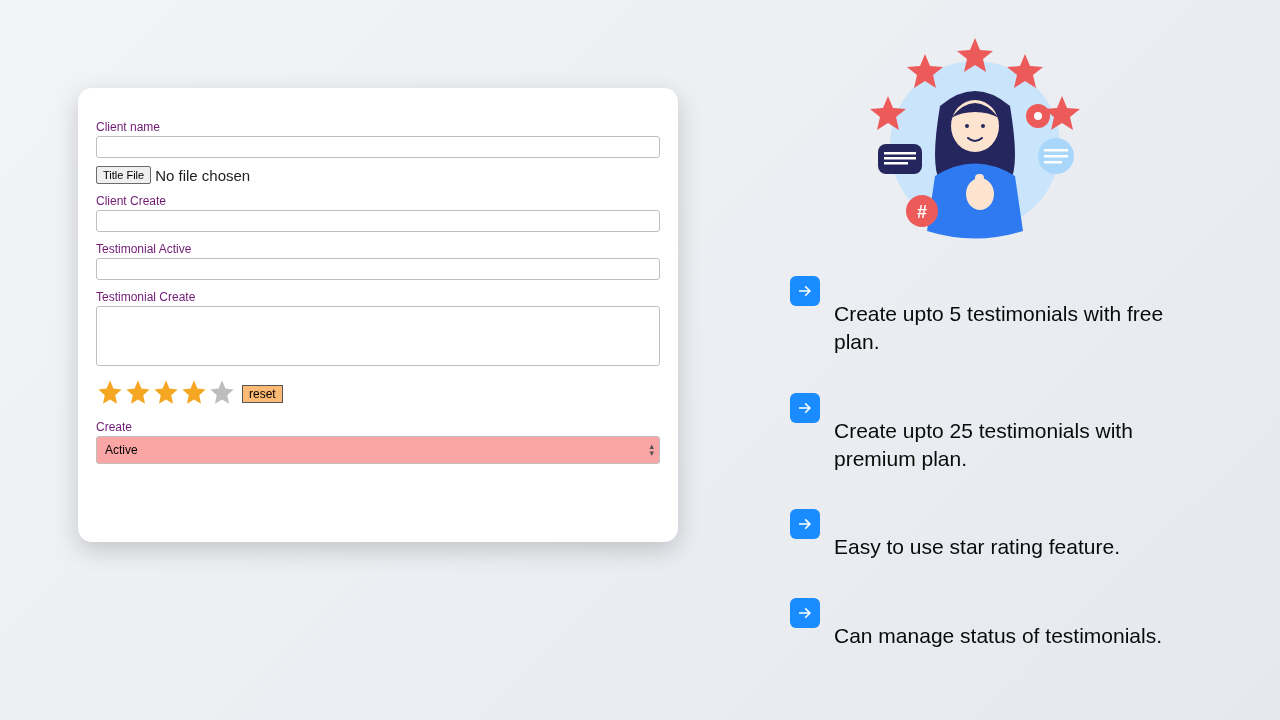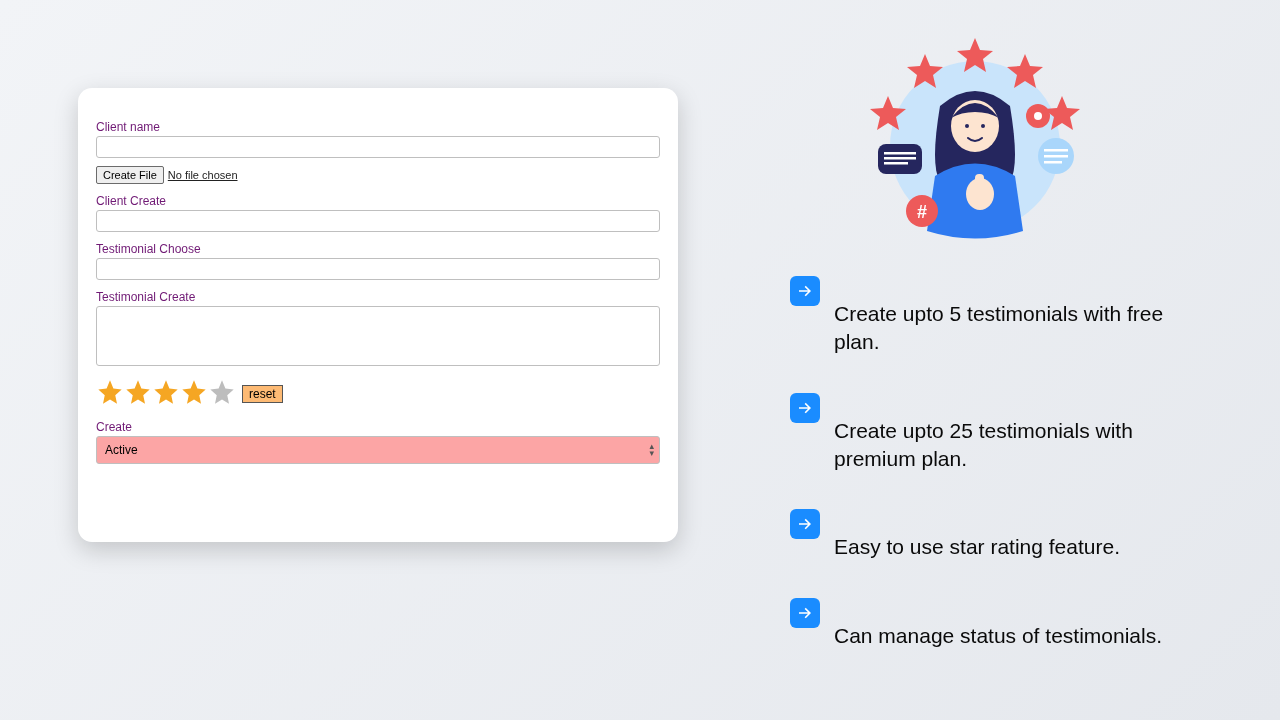--- a/index.html
+++ b/index.html
@@ -46,23 +46,22 @@
   }
   .choose-file-btn {
     font-size: 11px;
     padding: 2px 6px;
     border: 1px solid #6b6b6b;
     background: #efefef;
     border-radius: 2px;
     cursor: pointer;
   }
   .file-status {
-    font-size: 11px;
+    font-size: 15px;
     color: #222;
-    text-decoration: underline;
   }
   .textarea {
     width: 100%;
     height: 60px;
     border: 1px solid #bfbfbf;
     border-radius: 3px;
     padding: 4px 6px;
     font-size: 12px;
     resize: none;
     background: #fff;
@@ -153,31 +152,31 @@
 <body>
 
 <div class="card">
 
   <div class="form-row">
     <label class="label">Client name</label>
     <input class="text-input" type="text" value="" style="">
   </div>
 
   <div class="file-row">
-    <button class="choose-file-btn">Create File</button>
+    <button class="choose-file-btn">Title File</button>
     <span class="file-status">No file chosen</span>
   </div>
 
   <div class="form-row">
     <label class="label">Client Create</label>
     <input class="text-input" type="text" value="" style="">
   </div>
 
   <div class="form-row" style="margin-top:10px">
-    <label class="label">Testimonial Choose</label>
+    <label class="label">Testimonial Active</label>
     <input class="text-input" type="text" value="" style="">
   </div>
 
   <div class="form-row" style="margin-top:10px">
     <label class="label">Testimonial Create</label>
     <textarea class="textarea" style=""></textarea>
   </div>
 
   <div class="stars-row">
     <span><svg class="star" viewBox="0 0 24 24">

